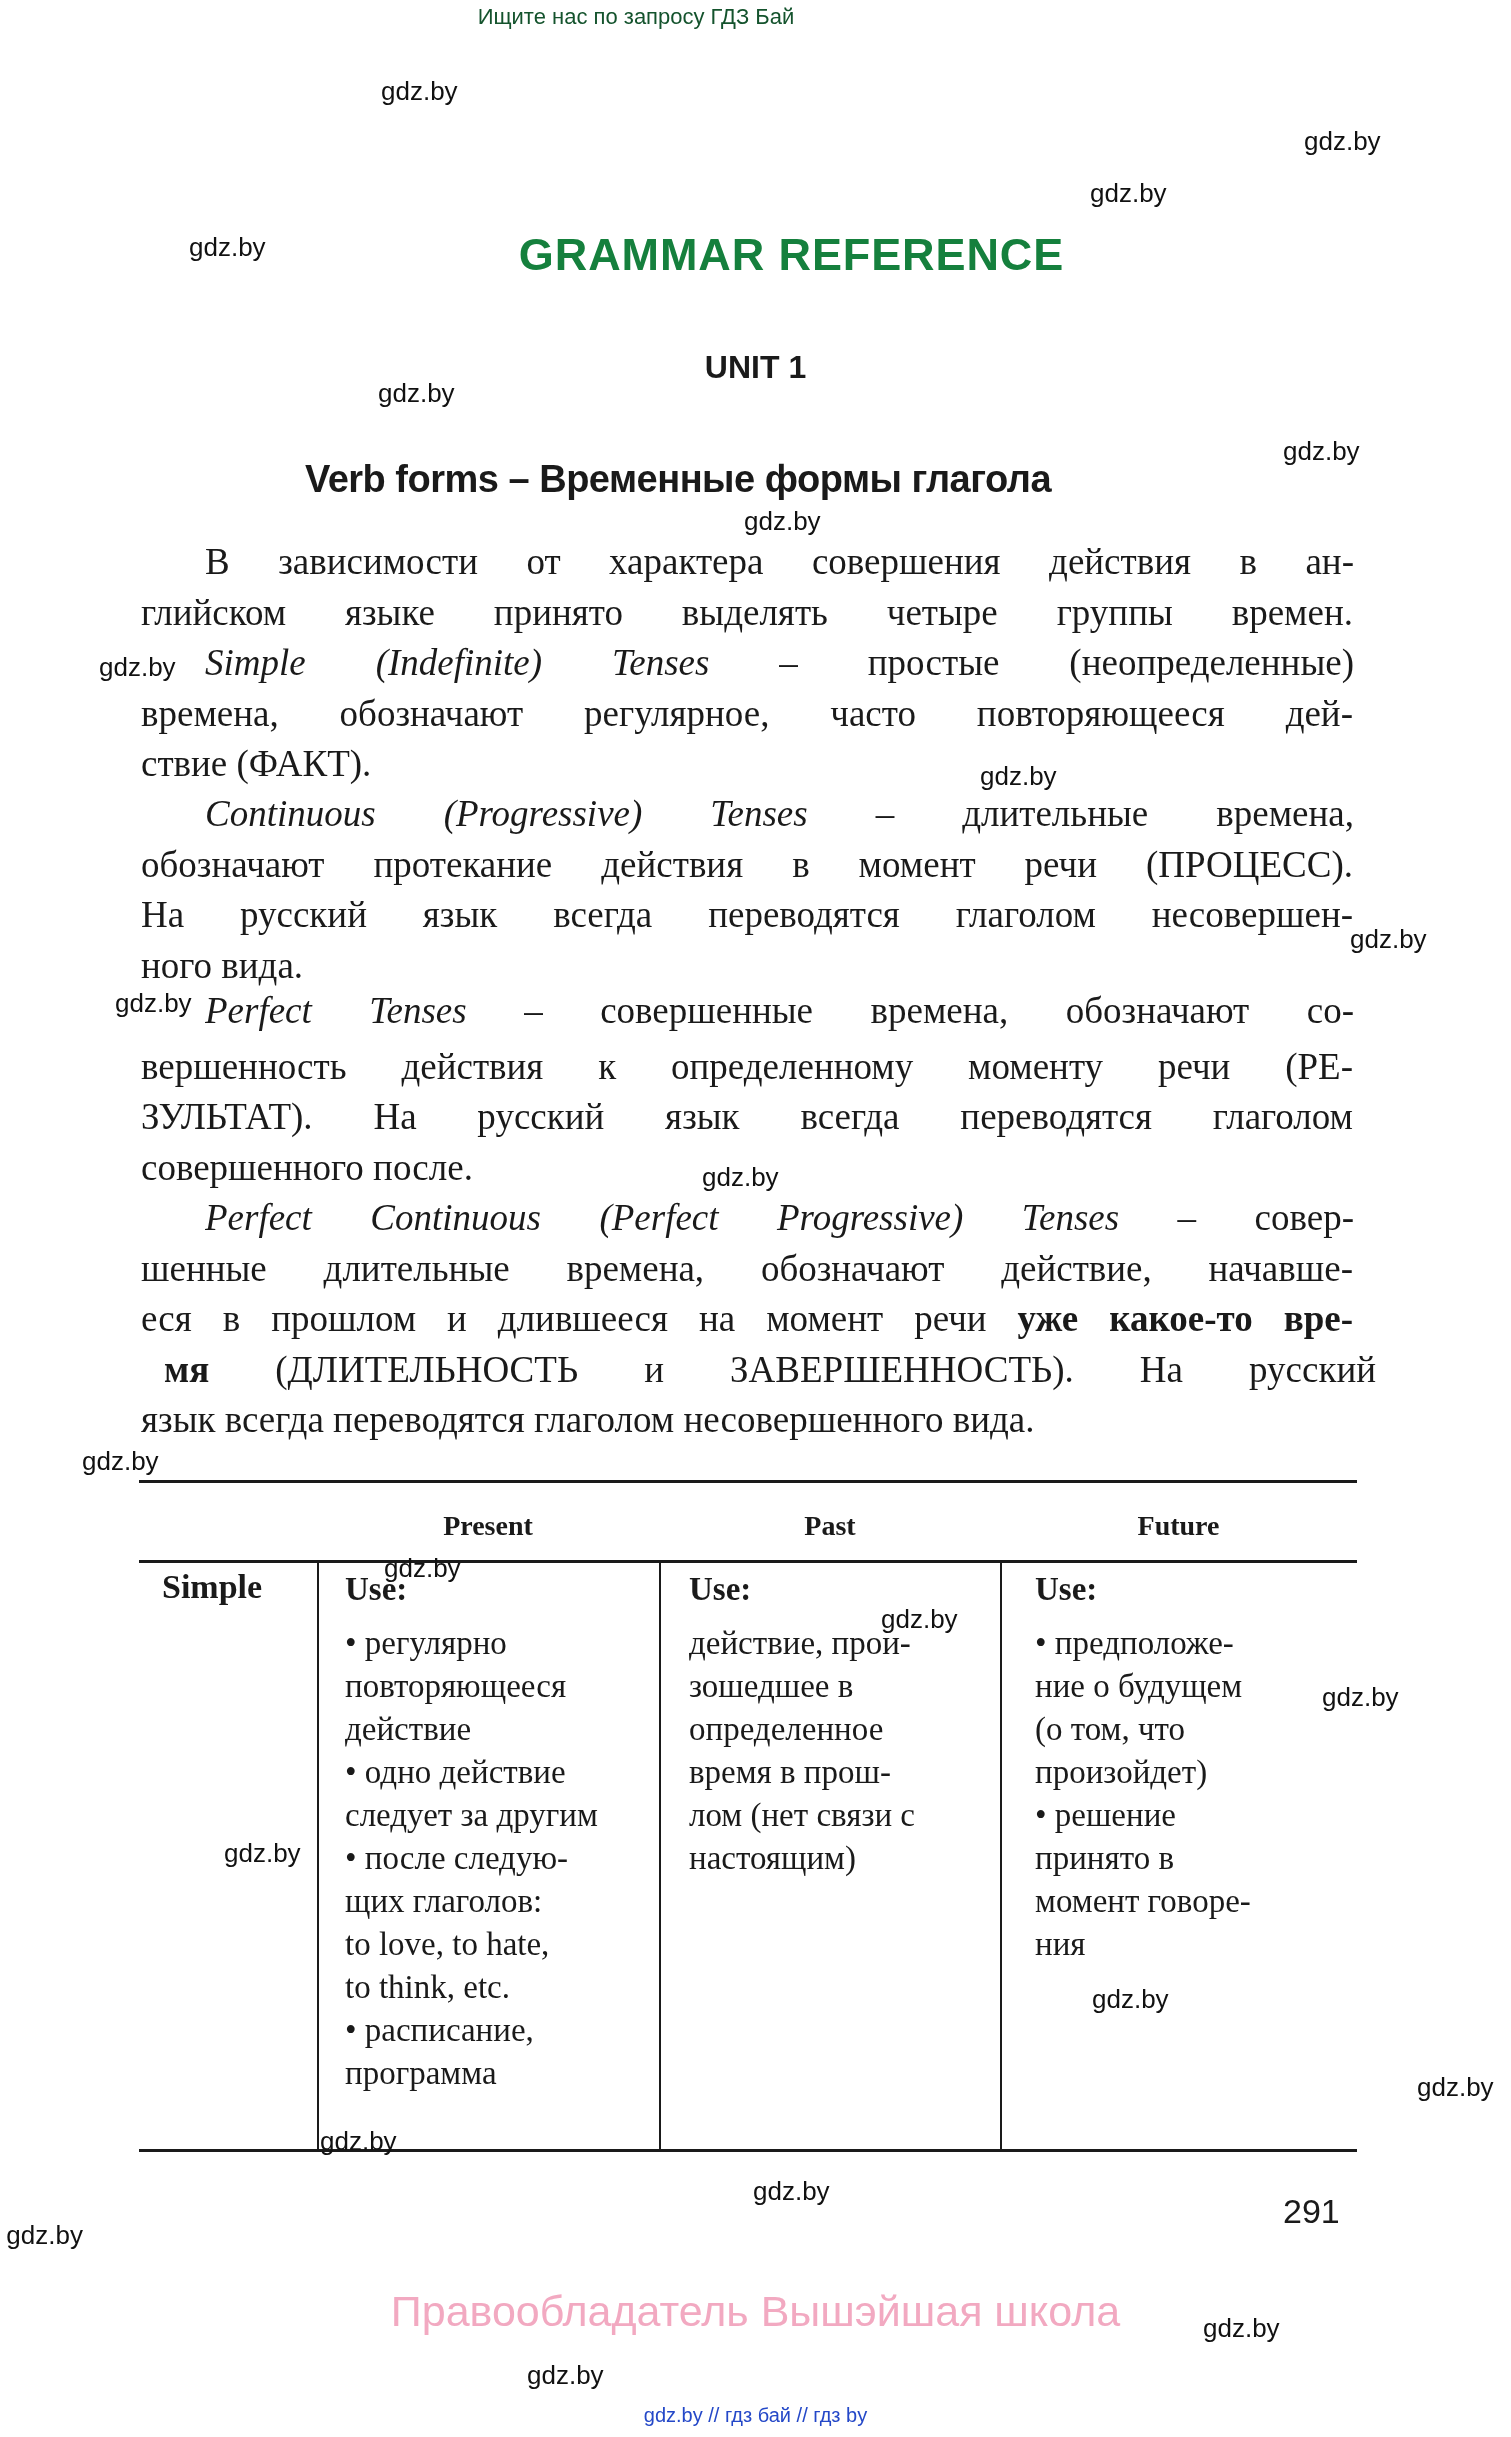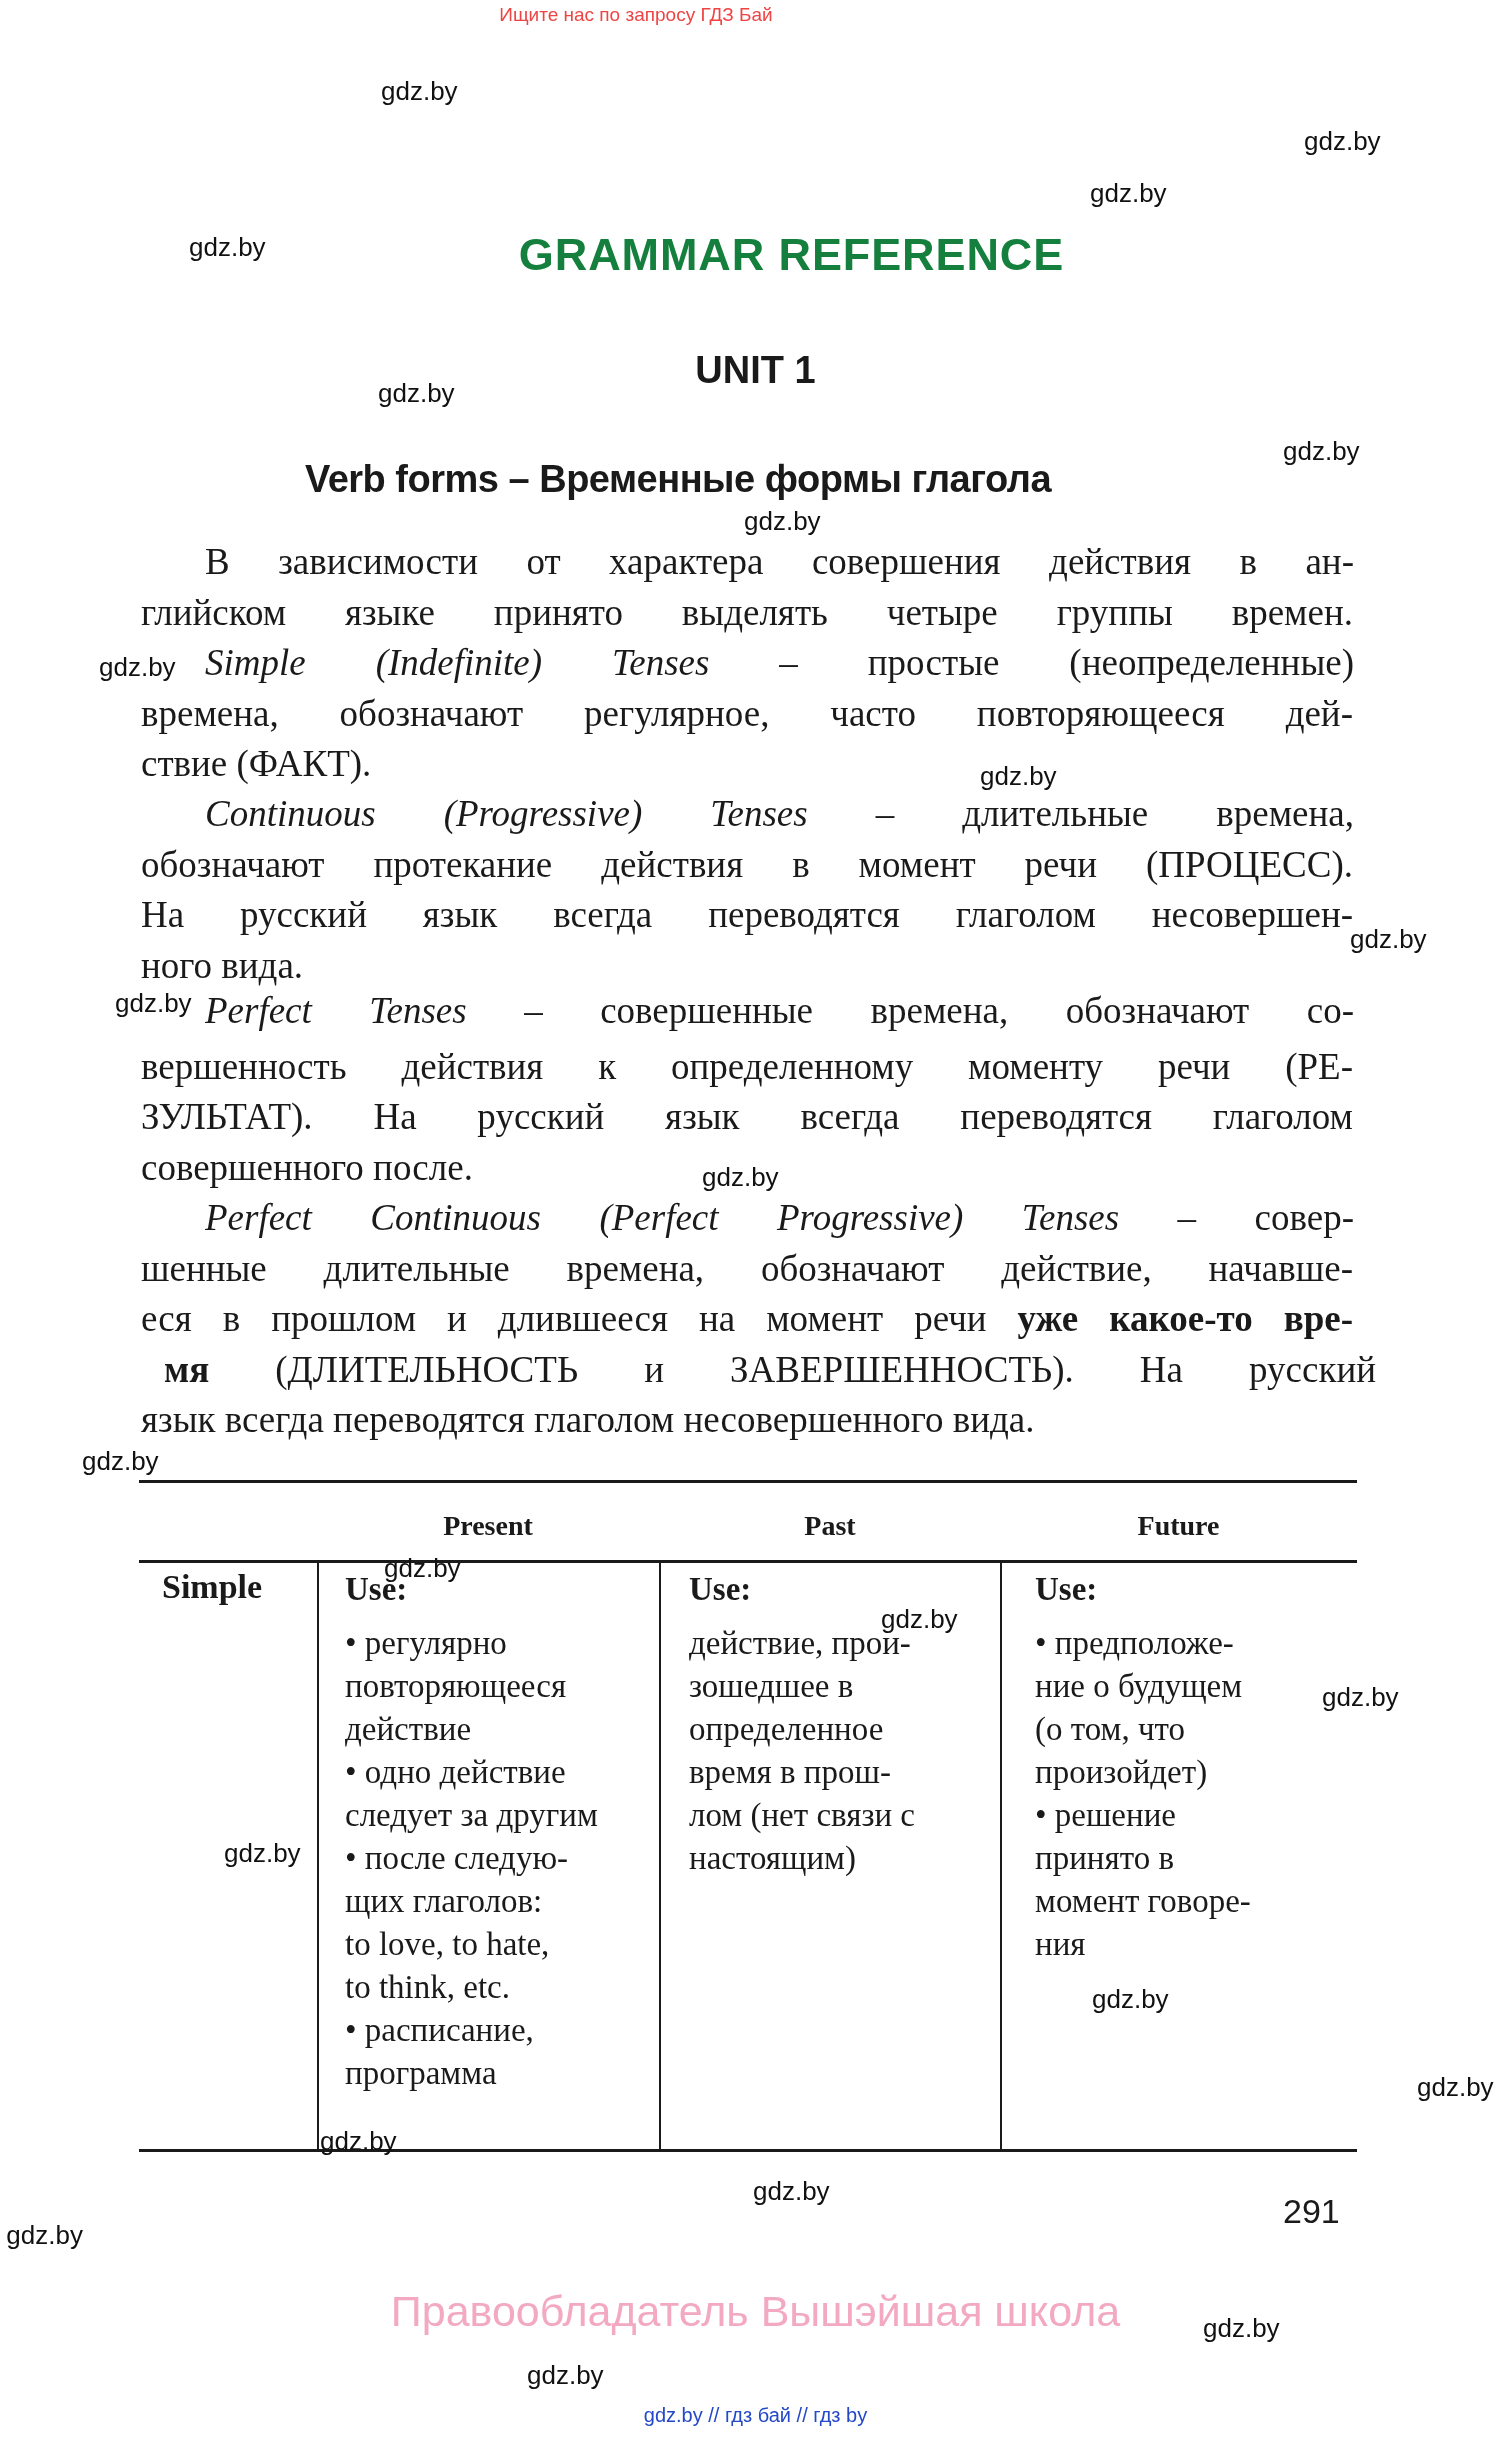--- a/index.html
+++ b/index.html
@@ -1,21 +1,21 @@
 <!DOCTYPE html>
 <html style="font-size:14.4px"><head>
 <meta charset="utf-8">
 <style>
   html,body{margin:0;padding:0;background:#ffffff;}
   body{width:1511px;height:2438px;position:relative;overflow:hidden;color:#1a1a1a;}
   .abs{position:absolute;white-space:nowrap;}
-  .top-banner{left:0;width:1272px;top:3.6px;text-align:center;font-family:"Liberation Sans",sans-serif;font-size:19px;color:#ef4444;}
+  .top-banner{left:0;width:1272px;top:3.6px;text-align:center;font-family:"Liberation Sans",sans-serif;font-size:22px;color:#14532d;}
   .footer-links{left:0;width:1511px;top:2404px;text-align:center;font-family:"Liberation Sans",sans-serif;font-size:20px;color:#2448c8;}
   .title{left:0;width:1511px;top:229px;text-align:center;font-family:"Liberation Sans",sans-serif;font-weight:bold;font-size:45px;color:#15803d;letter-spacing:0.9px;margin-left:36px;}
-  .unit{left:0;width:1511px;top:349px;text-align:center;font-family:"Liberation Sans",sans-serif;font-weight:bold;font-size:38px;color:#1a1a1a;}
+  .unit{left:0;width:1511px;top:349px;text-align:center;font-family:"Liberation Sans",sans-serif;font-weight:bold;font-size:32px;color:#1a1a1a;}
   .subtitle{left:0;width:1356px;top:458px;text-align:center;font-family:"Liberation Sans",sans-serif;font-weight:bold;font-size:38px;color:#1a1a1a;letter-spacing:-0.5px;}
   .body-line{font-family:"Liberation Serif",serif;font-size:37px;color:#1a1a1a;line-height:50px;height:50px;}
   .body-line.justify{text-align:justify;text-align-last:justify;white-space:normal;overflow:hidden;}
   .term{font-style:italic;font-weight:normal;}
   .strong{font-weight:bold;}
   .wm{font-family:"Liberation Sans",sans-serif;font-size:26px;color:#111;}
   .hline{position:absolute;background:#1a1a1a;}
   .vline{position:absolute;background:#1a1a1a;width:1.8px;}
   .th{position:absolute;font-family:"Liberation Serif",serif;font-weight:bold;font-size:28px;text-align:center;}
   .rowhead{position:absolute;font-family:"Liberation Serif",serif;font-weight:bold;font-size:34px;}

